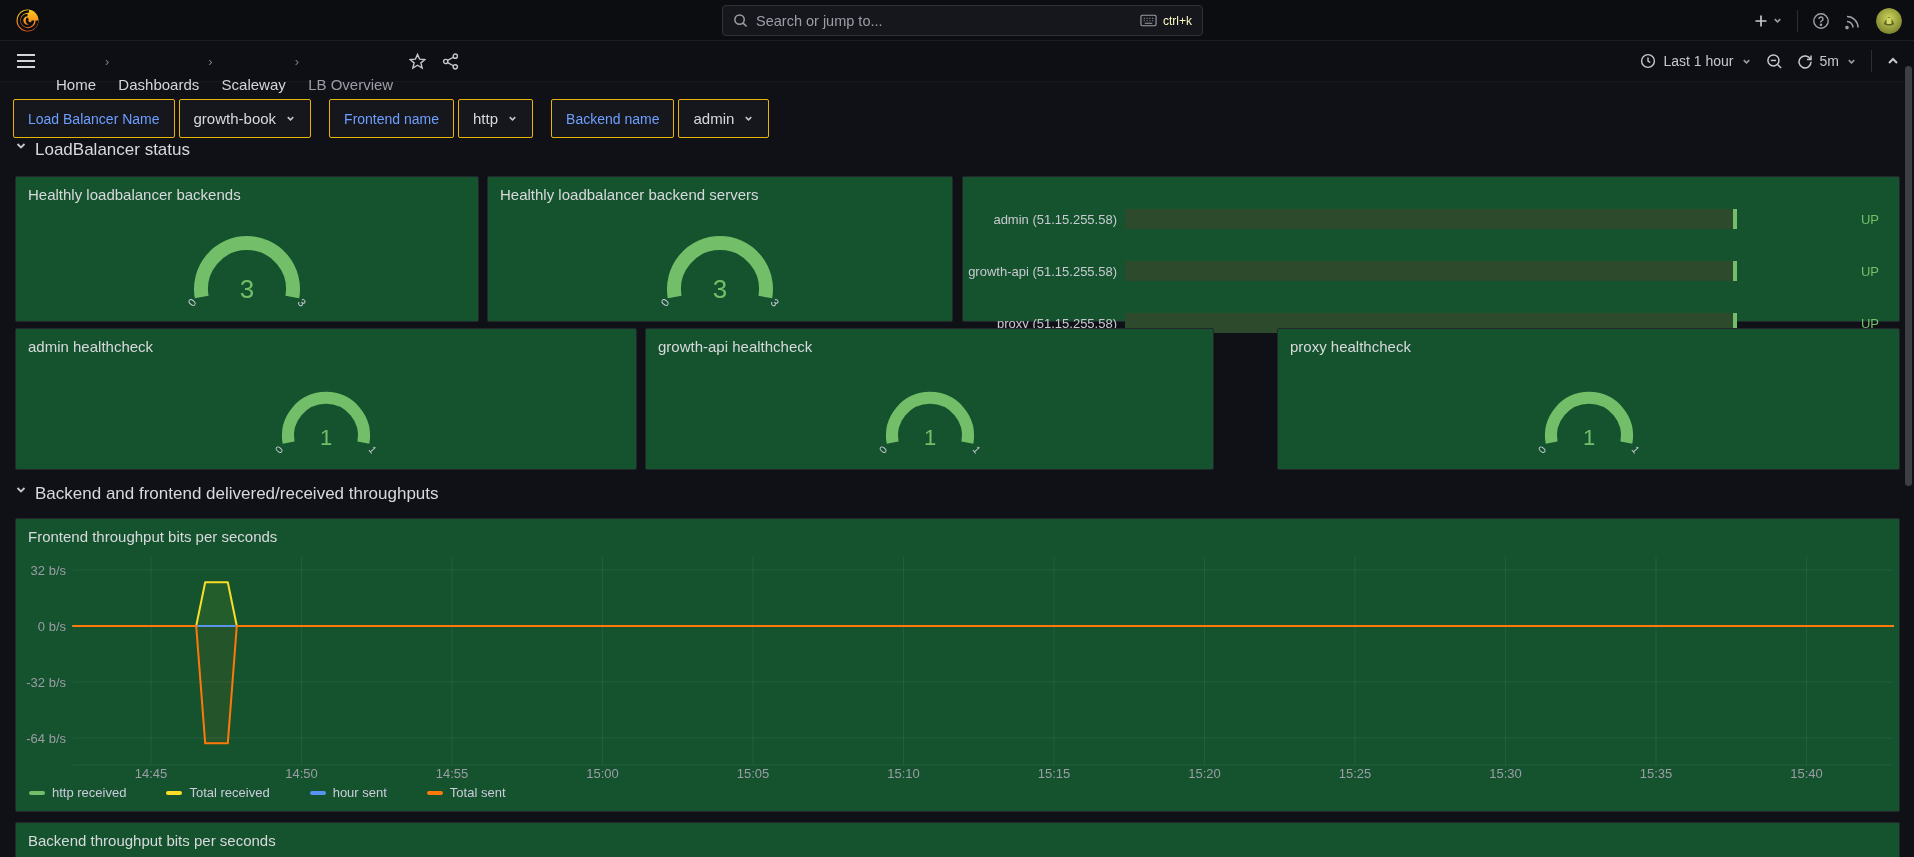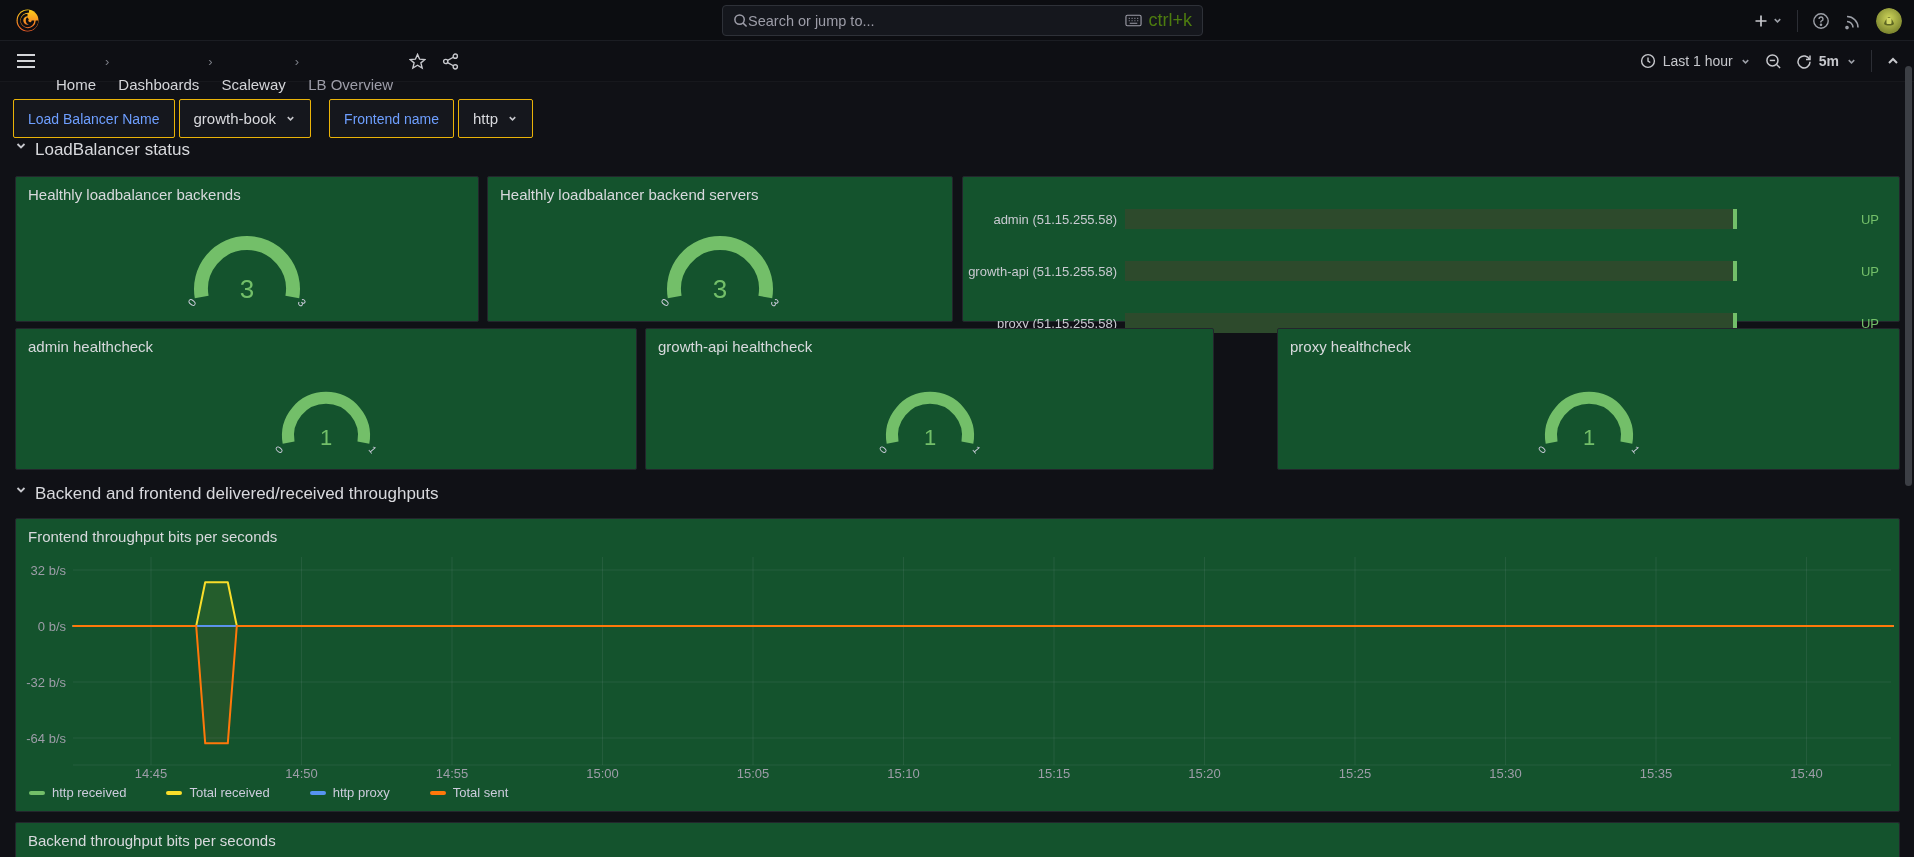--- a/index.html
+++ b/index.html
@@ -6,40 +6,40 @@
   html,body { width:1914px; height:857px; overflow:hidden; background:#101116;
     font-family:"Liberation Sans","DejaVu Sans",sans-serif; color:#ccccdc; }
 
   
   .topnav { position:absolute; left:0; top:0; width:1914px; height:41px; background:#0c0d11;
     border-bottom:1px solid #1b1d23; display:flex; align-items:center; }
   .logo { position:absolute; left:14px; top:7px; width:27px; height:27px; }
   .searchbox { position:absolute; left:722px; top:5px; width:481px; height:31px; background:#15171d;
     border:1px solid #2e3138; border-radius:4px; display:flex; align-items:center; padding:0 10px; }
   .searchbox input { flex:1; background:transparent; border:none; outline:none; color:#22c55e;
-    font-size:14.5px; font-family:inherit; margin-left:0; }
+    font-size:14.5px; font-family:inherit; margin-left:8px; }
   .searchbox input::placeholder { color:#9d9da8; }
-  .shortcut { display:flex; align-items:center; gap:6px; color:#4d7c0f; font-size:18px; }
+  .shortcut { display:flex; align-items:center; gap:6px; color:#fef9c3; font-size:12px; }
   .nav-right { position:absolute; right:12px; top:0; height:41px; display:flex; align-items:center; gap:14px; }
   .iconbtn { display:flex; align-items:center; justify-content:center; cursor:pointer; background:none;
     border:none; color:#9da0a8; gap:3px; }
   .vdivider { width:1px; height:22px; background:#2c2e35; }
   .avatar { width:26px; height:26px; border-radius:50%; overflow:hidden; }
 
   
   .crumbbar { position:absolute; left:0; top:41px; width:1914px; height:41px; background:#0e0f14;
     border-bottom:1px solid #17181d; display:flex; align-items:center; padding:0 14px; }
   .crumbs { display:flex; align-items:center; gap:9px; margin-left:26px; font-size:15px; }
   .crumb { color:#d4d5d9; cursor:pointer;margin-top:46px; }
   .crumb.current { color:#9d9da8; cursor:default; }
   .crumb-sep { color:#7b7e86; font-size:13px; }
   .crumb-actions { display:flex; align-items:center; gap:16px; margin-left:16px; }
   .bar-right { margin-left:auto; display:flex; align-items:center; gap:14px; color:#c7c8cd; font-size:14px; }
   .timebtn { display:flex; align-items:center; gap:7px; cursor:pointer; }
-  .refresh-group { display:flex; align-items:center; gap:7px; cursor:pointer;font-weight:bold; }
+  .refresh-group { display:flex; align-items:center; gap:7px; cursor:pointer; }
 
   
   .filters { position:absolute; left:13px; top:99px; display:flex; align-items:center; gap:18px; }
   .filter-pair { display:flex; align-items:center; gap:4px; }
   .fbox { height:39px; display:flex; align-items:center; padding:0 14px; background:#15171d;
     border:1px solid #eab308; border-radius:2px; }
   .fbox.flabel { color:#6E9FFF; font-size:14px; font-weight:500; }
   .fbox.fvalue { color:#d8d9dd; font-size:15px; cursor:pointer; gap:9px; }
 
   
@@ -210,20 +210,29 @@
       <span>growth-book</span>
       <svg width="11" height="11" viewBox="0 0 12 12" fill="none" stroke="#c7c8cd" stroke-width="1.6">
           <path d="M3 4.5l3 3 3-3"></path>
         </svg>
     </div>
   </div>
   <div class="filter-pair">
     <div class="fbox flabel">Frontend name</div>
     <div class="fbox fvalue">
       <span>http</span>
+      <svg width="11" height="11" viewBox="0 0 12 12" fill="none" stroke="#c7c8cd" stroke-width="1.6">
+          <path d="M3 4.5l3 3 3-3"></path>
+        </svg>
+    </div>
+  </div>
+  <div class="filter-pair">
+    <div class="fbox flabel">Backend name</div>
+    <div class="fbox fvalue">
+      <span>admin</span>
       <svg width="11" height="11" viewBox="0 0 12 12" fill="none" stroke="#c7c8cd" stroke-width="1.6">
           <path d="M3 4.5l3 3 3-3"></path>
         </svg>
     </div>
   </div>
 </div>
 
 <div class="section-header" style="left:15px; top:140px;">
   <svg width="12" height="12" viewBox="0 0 12 12" fill="none" stroke="#c7c8cd" stroke-width="1.8">
       <path d="M2.5 4l3.5 3.5L9.5 4"></path>
@@ -361,21 +370,21 @@
       <div class="legend-item">
         <span class="legend-swatch" style="background: rgb(115, 191, 105);"></span>
         <span class="legend-label">http received</span>
       </div>
       <div class="legend-item">
         <span class="legend-swatch" style="background: rgb(250, 222, 42);"></span>
         <span class="legend-label">Total received</span>
       </div>
       <div class="legend-item">
         <span class="legend-swatch" style="background: rgb(87, 148, 242);"></span>
-        <span class="legend-label">http proxy</span>
+        <span class="legend-label">hour sent</span>
       </div>
       <div class="legend-item">
         <span class="legend-swatch" style="background: rgb(255, 120, 10);"></span>
         <span class="legend-label">Total sent</span>
       </div>
     </div>
 </div>
 
 <div class="panel" style="left:15px; top:822px; width:1885px; height:40px; border-bottom:none;">
   <div class="panel-title">Backend throughput bits per seconds</div>

